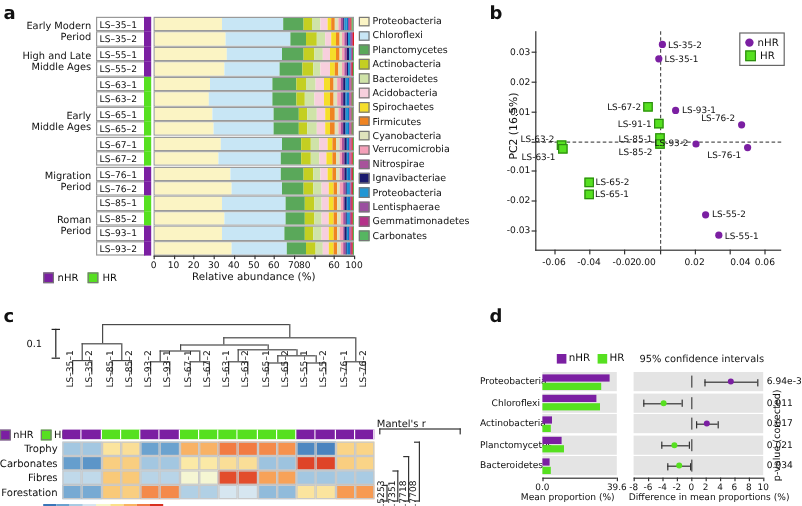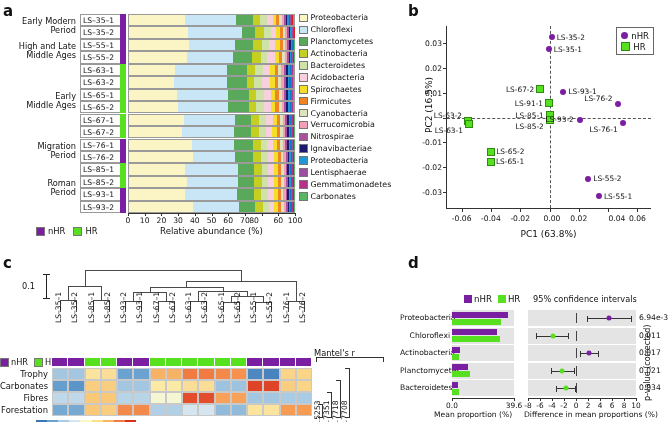--- a/index.html
+++ b/index.html
@@ -610,30 +610,29 @@
         <div class="pb-ytlbl" style="top: 42.0405px;">0.02</div>
         <div class="pb-ytick" style="top: 17.3108px;"></div>
         <div class="pb-ytlbl" style="top: 17.3108px;">0.03</div>
         <div class="pb-xtick" style="left: 14.6429px;"></div>
         <div class="pb-xtlbl" style="left: 14.6429px;">-0.06</div>
         <div class="pb-xtick" style="left: 43.9286px;"></div>
         <div class="pb-xtlbl" style="left: 43.9286px;">-0.04</div>
         <div class="pb-xtick" style="left: 73.2143px;"></div>
         <div class="pb-xtlbl" style="left: 73.2143px;">-0.02</div>
         <div class="pb-xtick" style="left: 102.5px;"></div>
-        <div class="pb-xtlbl" style="left: 105px;">0.00</div>
+        <div class="pb-xtlbl" style="left: 91px;">0.00</div>
         <div class="pb-xtick" style="left: 131.786px;"></div>
         <div class="pb-xtlbl" style="left: 131.786px;">0.02</div>
         <div class="pb-xtick" style="left: 161.071px;"></div>
         <div class="pb-xtlbl" style="left: 170px;">0.04</div>
         <div class="pb-xtick" style="left: 190.357px;"></div>
         <div class="pb-xtlbl" style="left: 190.357px;">0.06</div>
       </div>
   </div>
-  <div id="pb-xlabel">PC1 (63.8%)</div>
   <div id="pb-ylabel">PC2 (16.5%)</div>
   <div id="pb-legend">
       <div class="li">
         <span style="display: inline-block; width: 7px; height: 7px; background: rgb(123, 31, 162); border-radius: 50%;"></span>
         <span>nHR</span>
       </div>
       <div class="li">
         <span style="display: inline-block; width: 7px; height: 7px; background: rgb(86, 224, 32); border: 0.6px solid rgb(46, 139, 18);"></span>
         <span>HR</span>
       </div>

